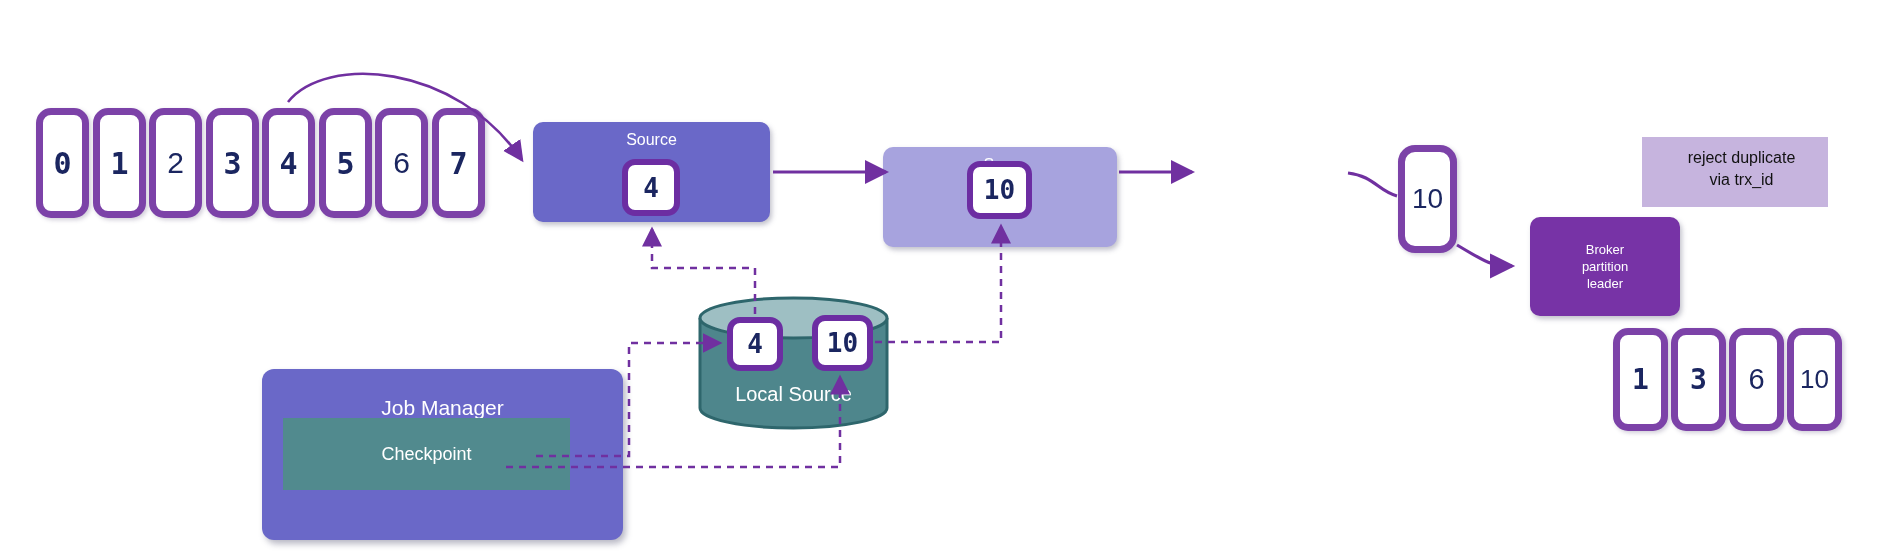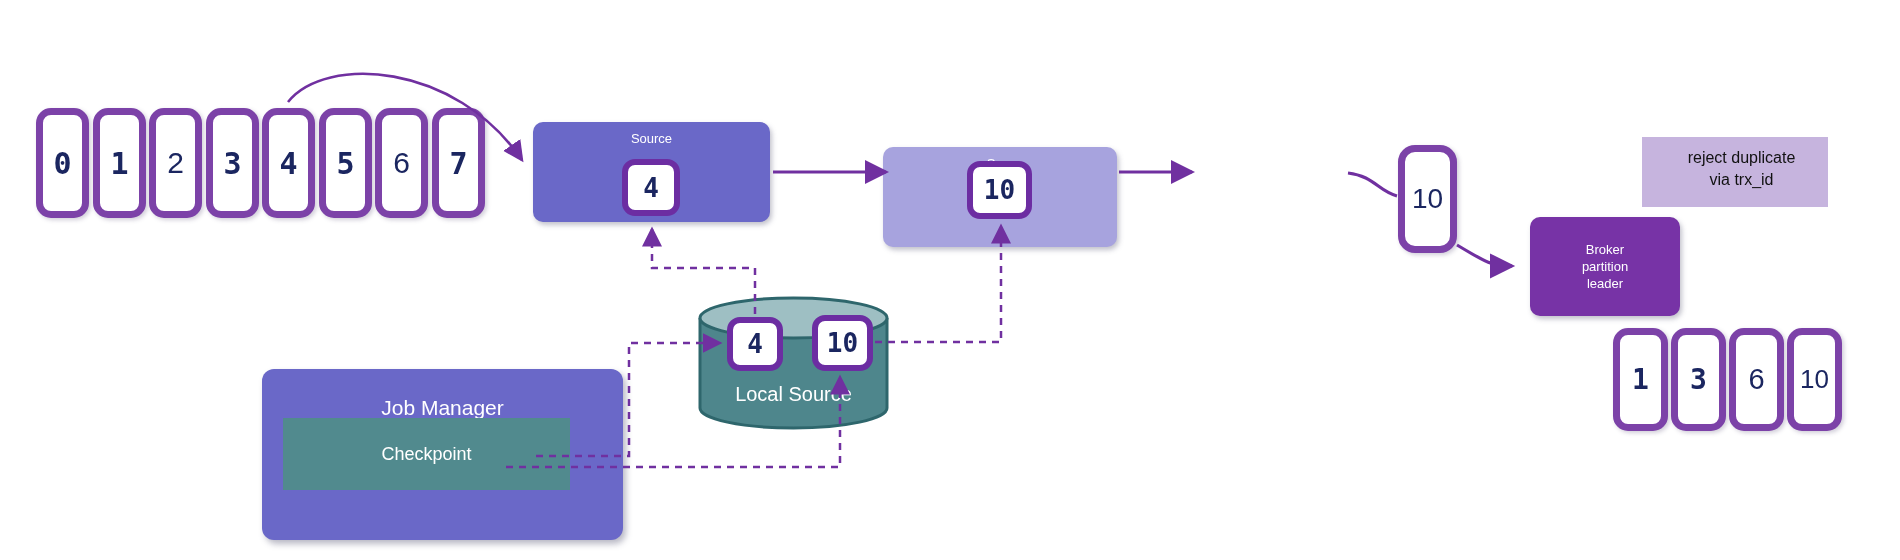--- a/index.html
+++ b/index.html
@@ -11,21 +11,21 @@
   .card{position:absolute;box-sizing:border-box;background:#ffffff;border:7px solid #7C42A8;
         border-radius:15px;display:flex;align-items:center;justify-content:center;
         color:#1B2660;box-shadow:2px 2px 4px rgba(90,80,120,.28);}
   .num-bold{font-family:"DejaVu Sans Mono",monospace;font-weight:700;font-size:30px;}
   .num-reg{font-family:"Liberation Sans",sans-serif;font-weight:400;font-size:30px;}
 
   
   .opbox{position:absolute;box-sizing:border-box;border-radius:10px;
          box-shadow:2px 3px 5px rgba(80,80,110,.35);}
   .oplabel{position:absolute;left:0;right:0;top:9px;text-align:center;color:#ffffff;
-           font-size:13px;}
+           font-size:16px;}
 
   
   .badge{position:absolute;box-sizing:border-box;background:#ffffff;border:6px solid #6C2DA2;
          border-radius:13px;display:flex;align-items:center;justify-content:center;
          color:#1B2660;font-family:"DejaVu Sans Mono",monospace;font-weight:700;font-size:26px;
          z-index:6;}
 
   .broker-box{position:absolute;box-sizing:border-box;background:#7733A6;border-radius:10px;
               box-shadow:2px 3px 5px rgba(80,80,110,.35);color:#ffffff;display:flex;
               flex-direction:column;align-items:center;justify-content:center;

